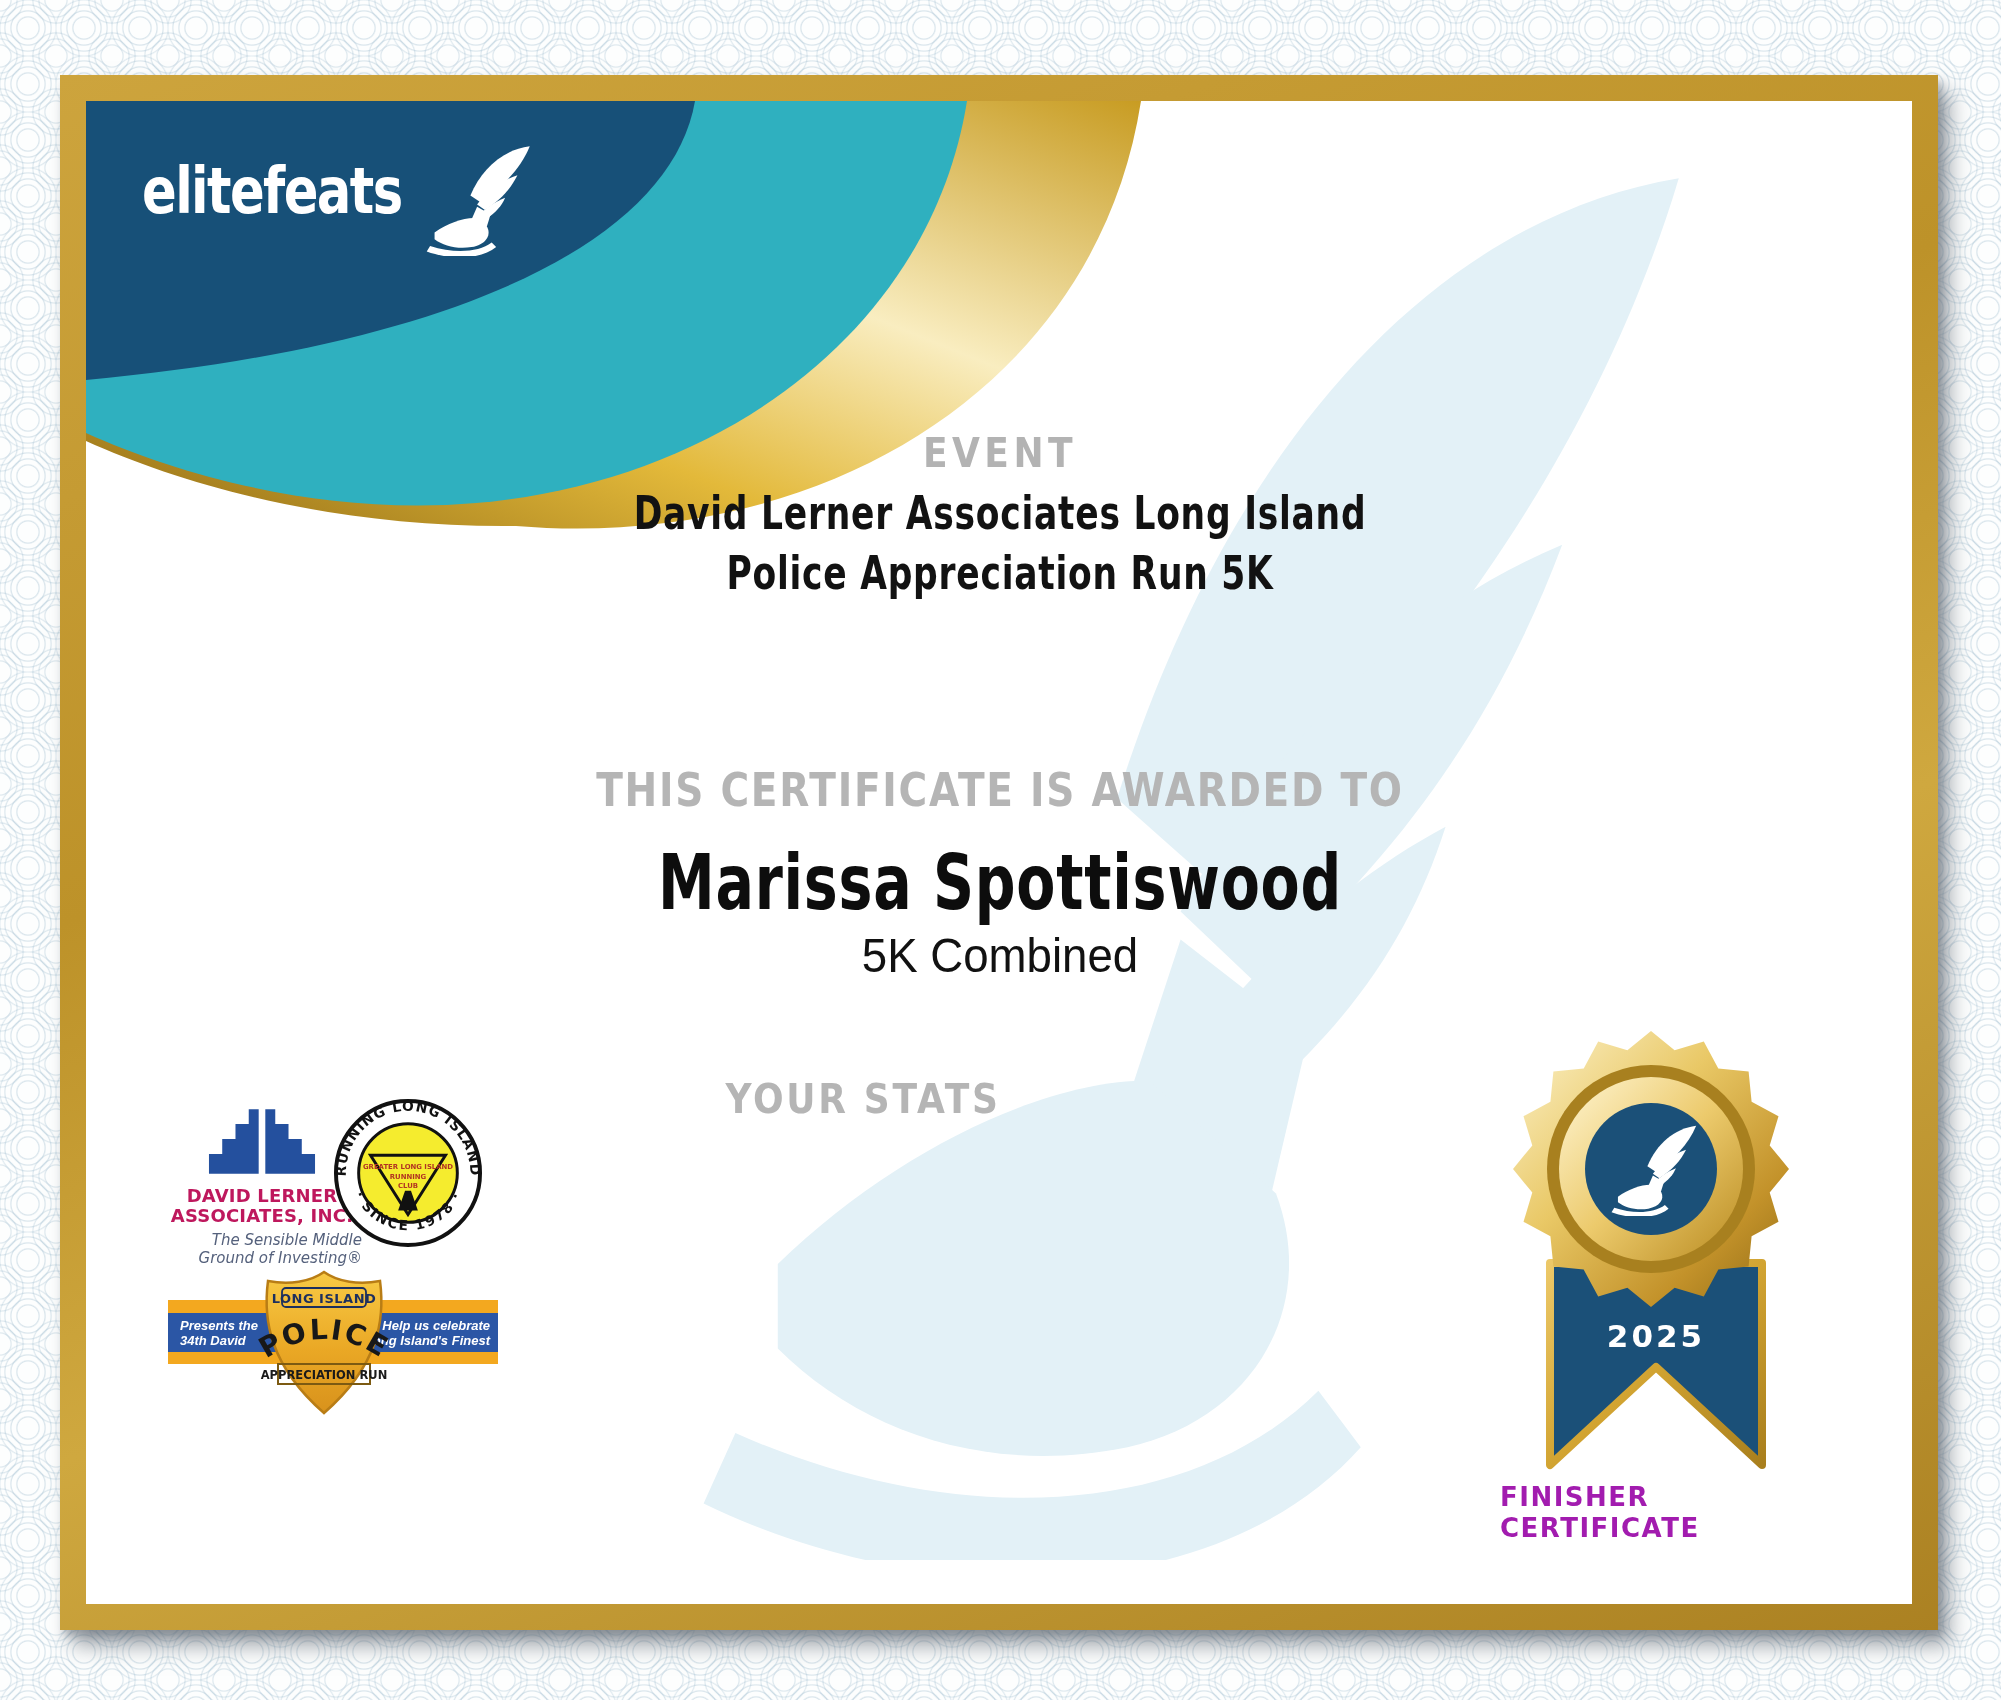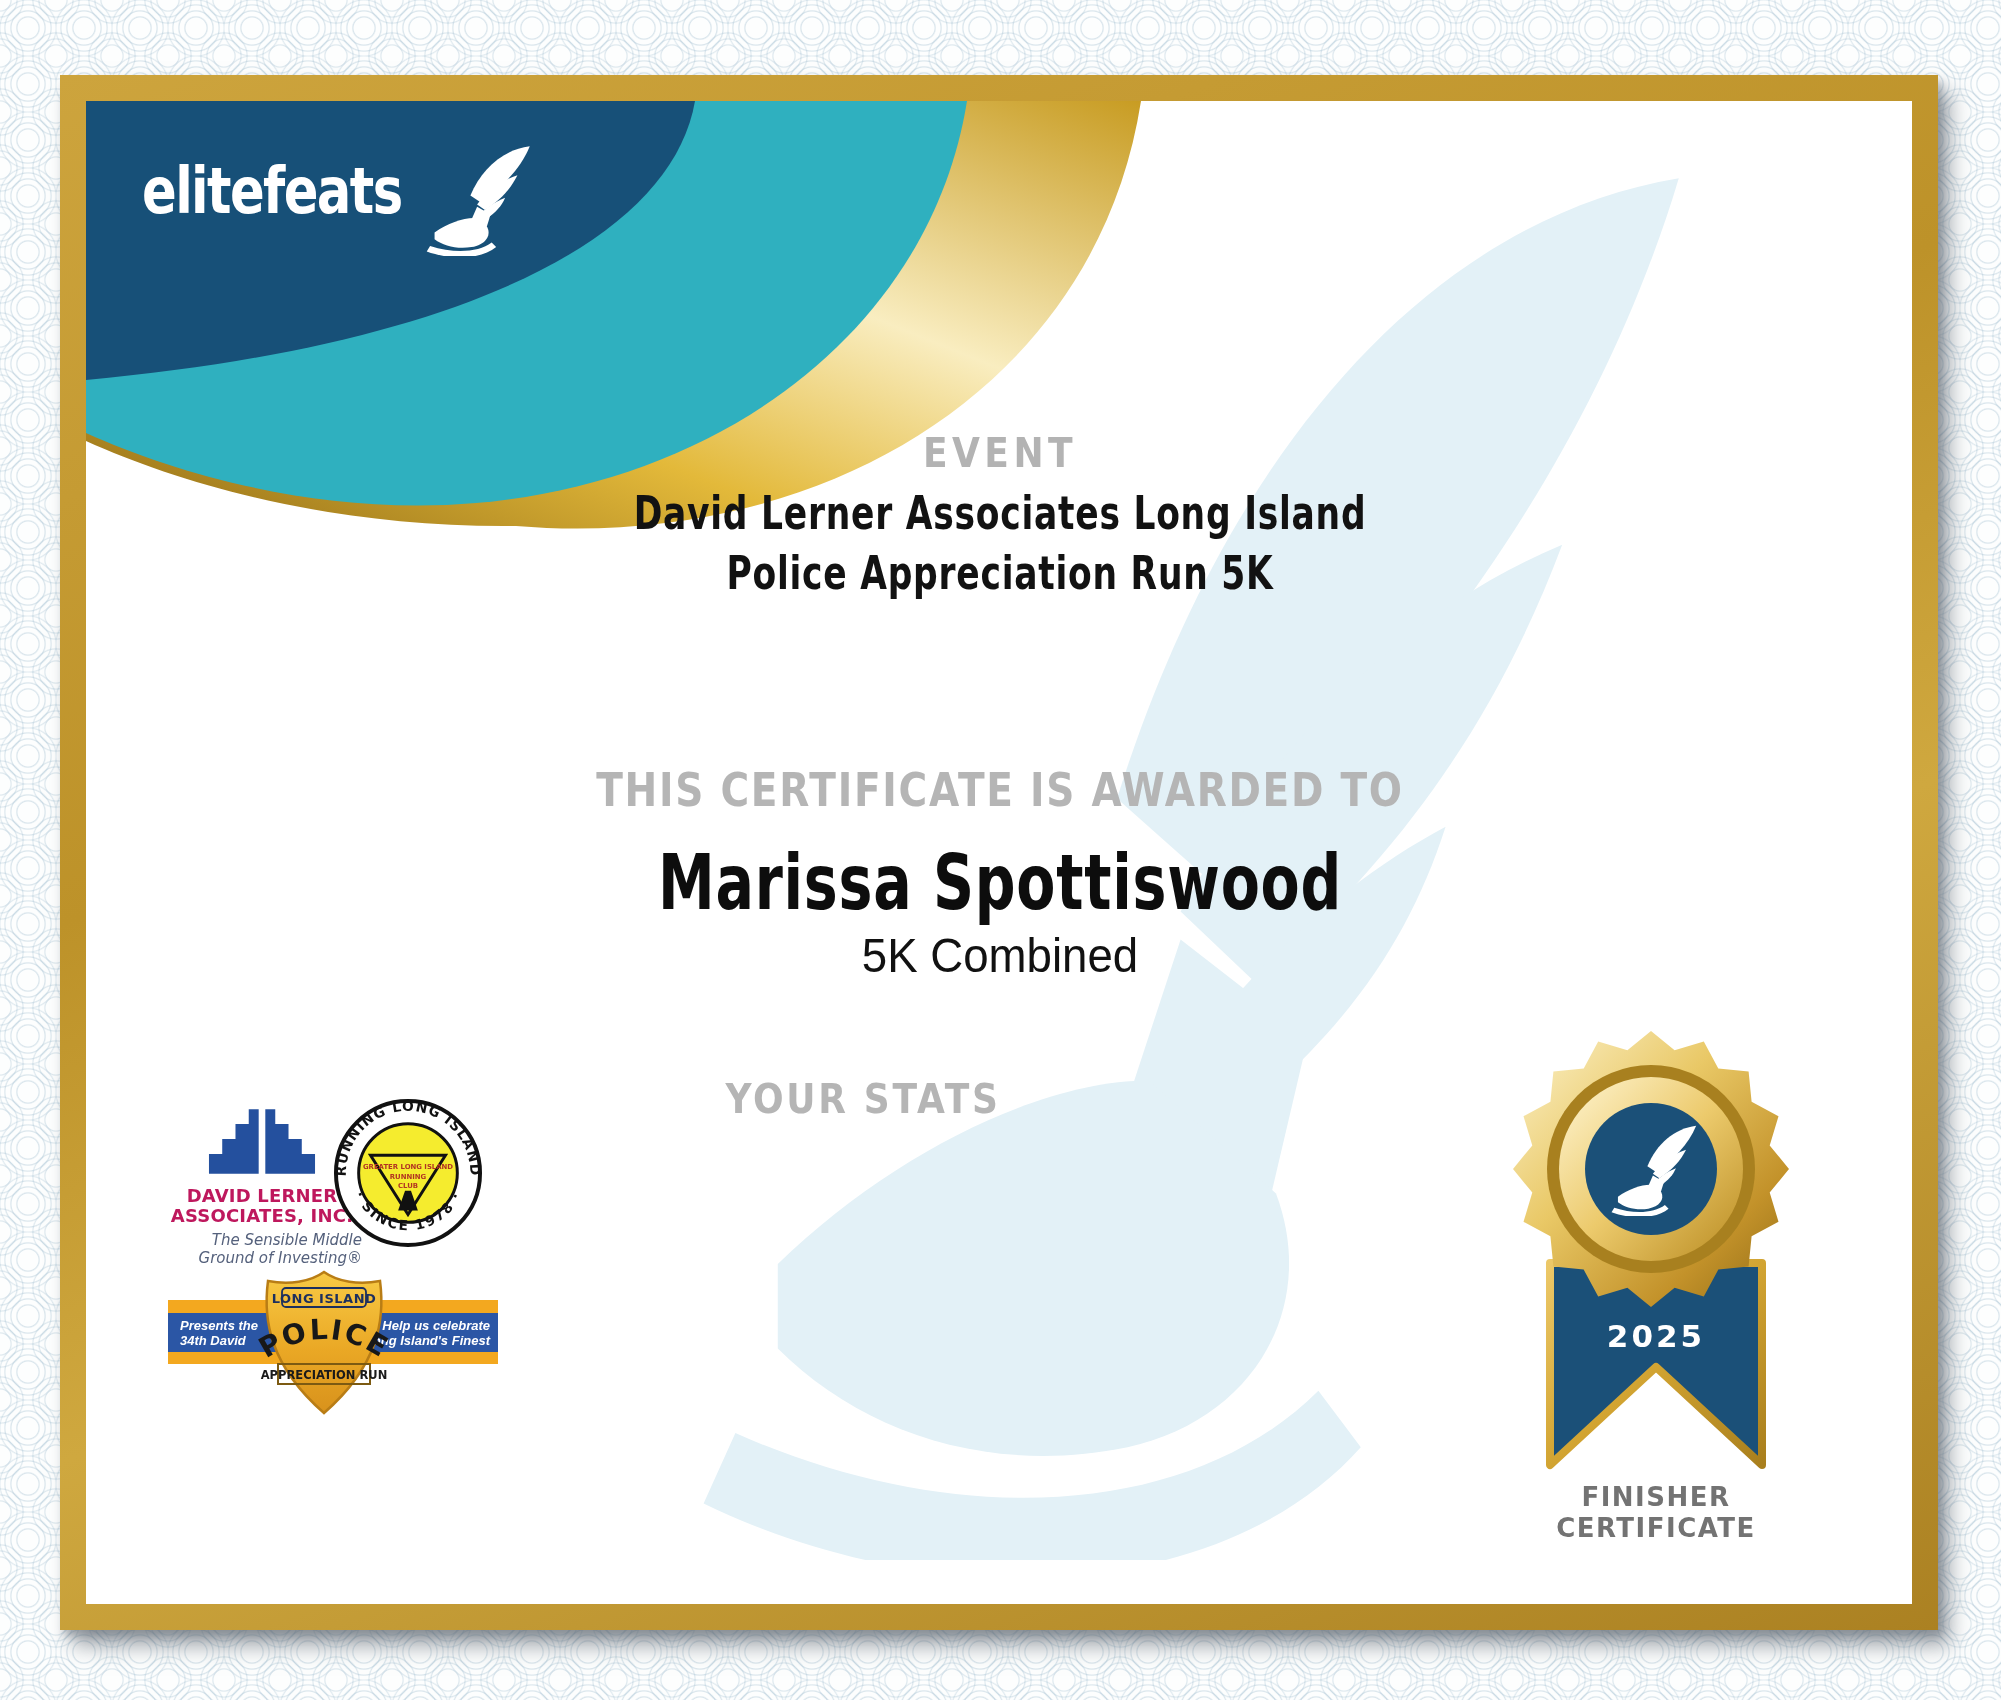--- a/index.html
+++ b/index.html
@@ -60,22 +60,22 @@
   .pol-stripe-y{height:13px;background:#f3a81f;}
   .pol-stripe-y2{height:12px;background:#f3a81f;}
   .pol-stripe-b{height:39px;background:#2b56a5;display:flex;justify-content:space-between;align-items:center;}
   .pol-txt{color:#fff;font-style:italic;font-weight:bold;font-size:13px;line-height:15px;
     font-family:"Liberation Sans",sans-serif;}
   .pol-txt.left{margin-left:12px;}
   .pol-txt.right{margin-right:8px;text-align:right;}
   .badge{position:absolute;left:90px;top:0;width:132px;height:150px;}
 
   .medal{position:absolute;left:1414px;top:914px;width:312px;height:462px;}
-  .medal-caption{position:absolute;left:1414px;top:1381px;width:312px;text-align:center;
-    font-size:26px;font-weight:bold;color:#737373;letter-spacing:1.5px;line-height:31px;}
+  .medal-caption{position:absolute;left:1414px;top:1381px;width:312px;text-align:left;
+    font-size:26px;font-weight:bold;color:#a21caf;letter-spacing:1.5px;line-height:31px;}
 </style>
 </head>
 <body>
 
 <svg width="0" height="0" style="position:absolute" aria-hidden="true">
   <defs>
     <symbol id="wingfoot" viewBox="0 0 100 100">
       <path d="M98,2 C74,5 55,22 45,46 L54,52 C73,39 90,22 98,2 Z"></path>
       <path d="M87,28 C71,33 59,43 51,54 L58,59 C72,50 81,40 87,28 Z"></path>
       <path d="M76,48 C66,52 58,58 53,63 L59,67 C68,61 73,55 76,48 Z"></path>

